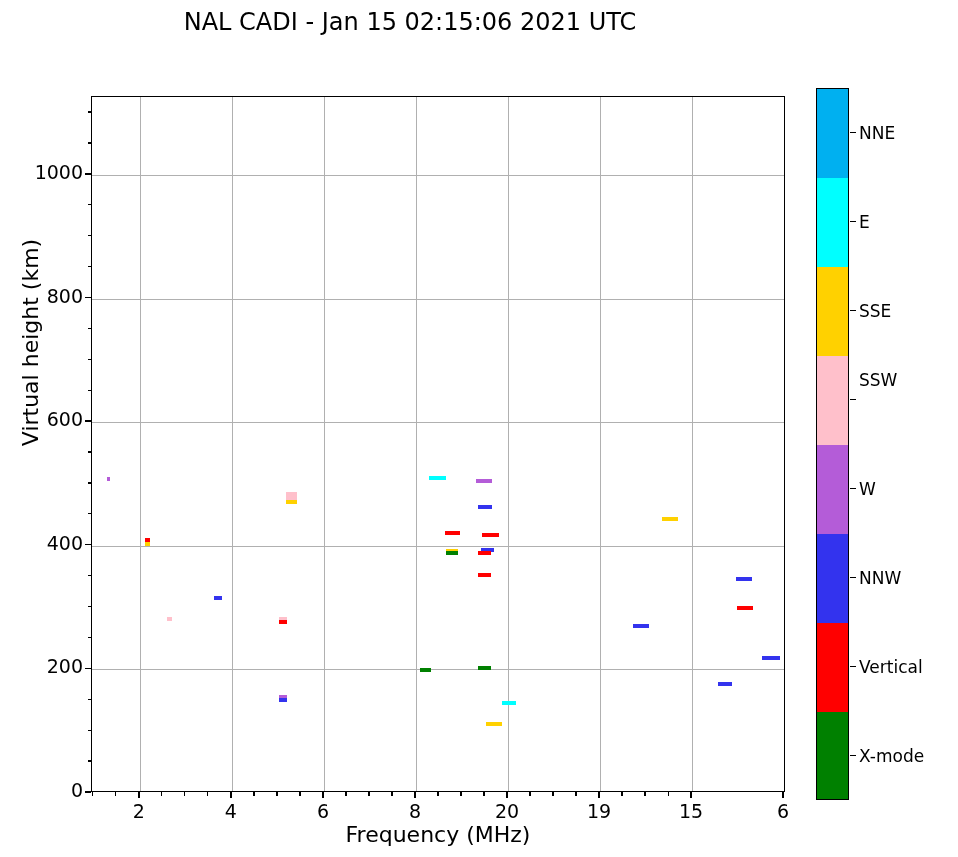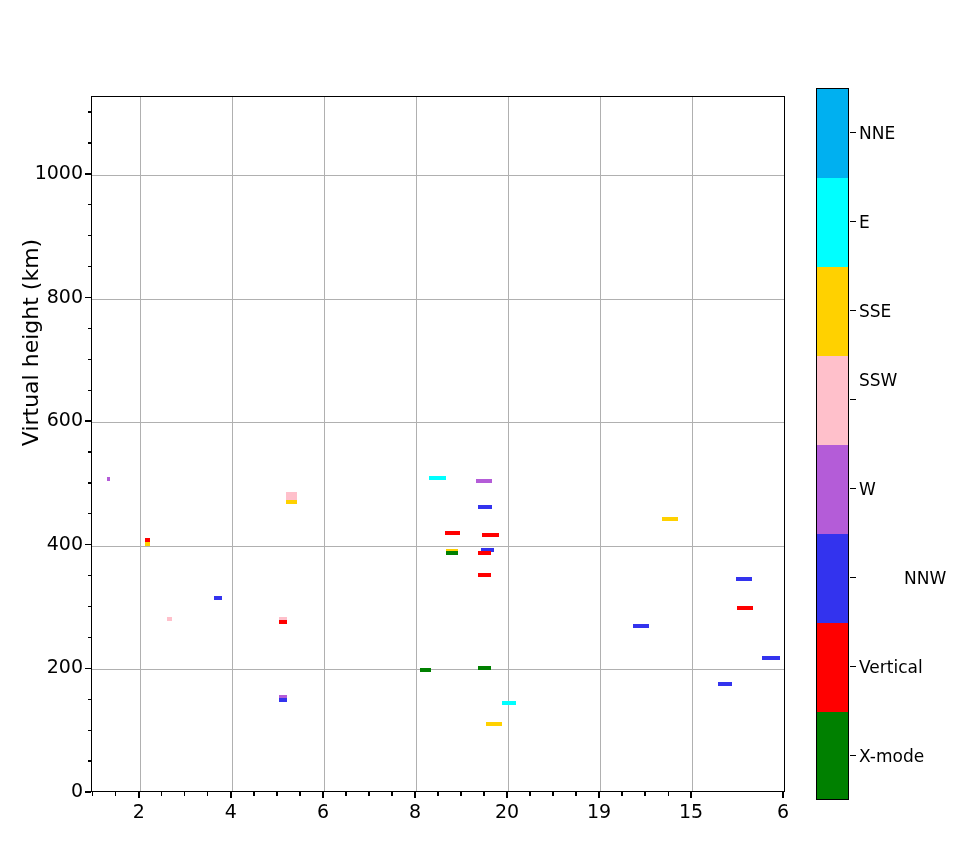--- a/index.html
+++ b/index.html
@@ -140,20 +140,21 @@
     color: #000;
     transform: rotate(-90deg);
     transform-origin: center center;
   }
 </style>
 </head>
 <body>
 
 <div id="figure">
 
+  <div id="plot-title">NAL CADI - Jan 15 02:15:06 2021 UTC</div>
 
   <div id="axes">
     <div id="gridlines">
         <div class="gridline-v" style="left: 47.9px;"></div>
         <div class="gridline-v" style="left: 139.9px;"></div>
         <div class="gridline-v" style="left: 231.9px;"></div>
         <div class="gridline-v" style="left: 324px;"></div>
         <div class="gridline-v" style="left: 416px;"></div>
         <div class="gridline-v" style="left: 508.1px;"></div>
         <div class="gridline-v" style="left: 600.1px;"></div>
@@ -261,20 +262,21 @@
       <div class="ytick-minor" style="top: 389.624px;"></div>
       <div class="ytick-minor" style="top: 358.718px;"></div>
       <div class="ytick-minor" style="top: 327.812px;"></div>
       <div class="ytick-minor" style="top: 266px;"></div>
       <div class="ytick-minor" style="top: 235.094px;"></div>
       <div class="ytick-minor" style="top: 204.189px;"></div>
       <div class="ytick-minor" style="top: 142.377px;"></div>
       <div class="ytick-minor" style="top: 111.471px;"></div>
     </div>
 
+  <div id="xlabel">Frequency (MHz)</div>
   <div id="ylabel">Virtual height (km)</div>
 
   <div id="colorbar">
       <div class="cb-seg" style="top: 0px; height: 89.5px; background: rgb(0, 176, 240);"></div>
       <div class="cb-seg" style="top: 89px; height: 89.5px; background: rgb(0, 255, 255);"></div>
       <div class="cb-seg" style="top: 178px; height: 89.5px; background: rgb(255, 209, 0);"></div>
       <div class="cb-seg" style="top: 267px; height: 89.5px; background: rgb(255, 192, 203);"></div>
       <div class="cb-seg" style="top: 356px; height: 89.5px; background: rgb(180, 92, 216);"></div>
       <div class="cb-seg" style="top: 445px; height: 89.5px; background: rgb(51, 51, 238);"></div>
       <div class="cb-seg" style="top: 534px; height: 89.5px; background: rgb(255, 0, 0);"></div>
@@ -285,21 +287,21 @@
       <div class="cb-label" style="top: 132.5px;">NNE</div>
       <div class="cb-tick" style="top: 220.8px;"></div>
       <div class="cb-label" style="top: 221.5px;">E</div>
       <div class="cb-tick" style="top: 309.8px;"></div>
       <div class="cb-label" style="top: 310.5px;">SSE</div>
       <div class="cb-tick" style="top: 398.8px;"></div>
       <div class="cb-label" style="top: 380px;">SSW</div>
       <div class="cb-tick" style="top: 487.8px;"></div>
       <div class="cb-label" style="top: 488.5px;">W</div>
       <div class="cb-tick" style="top: 576.8px;"></div>
-      <div class="cb-label" style="top: 577.5px; margin-left: 45px;">NNW</div>
+      <div class="cb-label" style="top: 577.5px;">NNW</div>
       <div class="cb-tick" style="top: 665.8px;"></div>
       <div class="cb-label" style="top: 666.5px;">Vertical</div>
       <div class="cb-tick" style="top: 754.8px;"></div>
       <div class="cb-label" style="top: 755.5px;">X-mode</div>
     </div>
   <div id="cb-title">Azimuth Direction</div>
 
 </div>
 
 </body></html>

